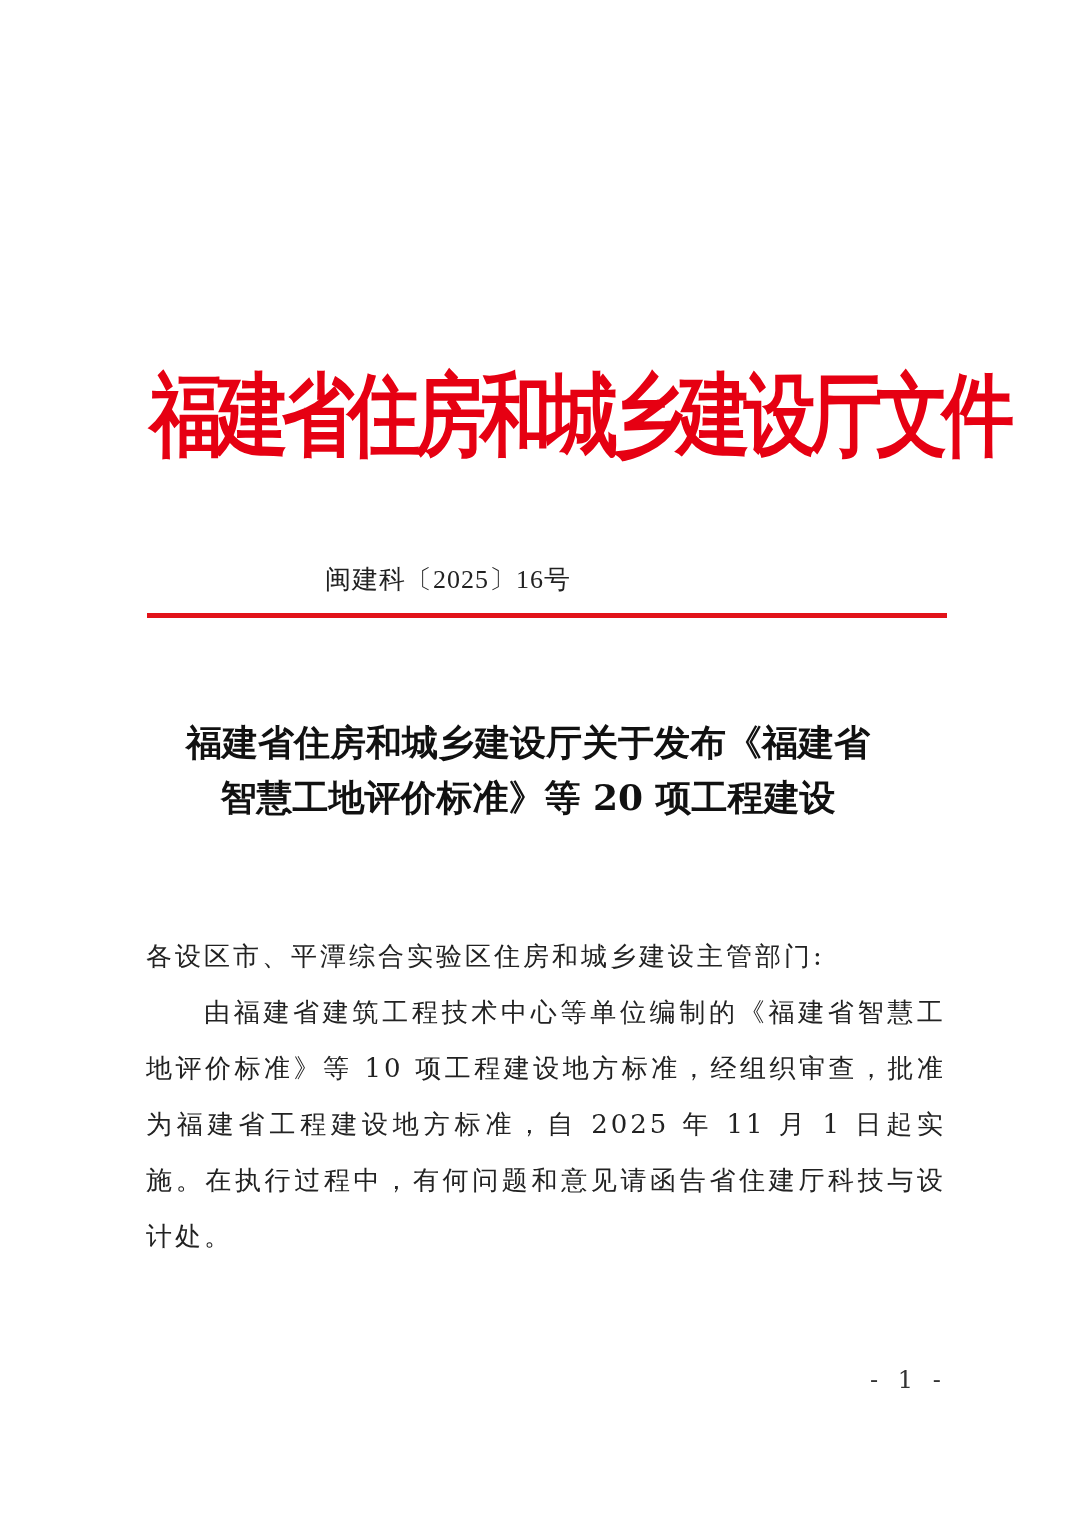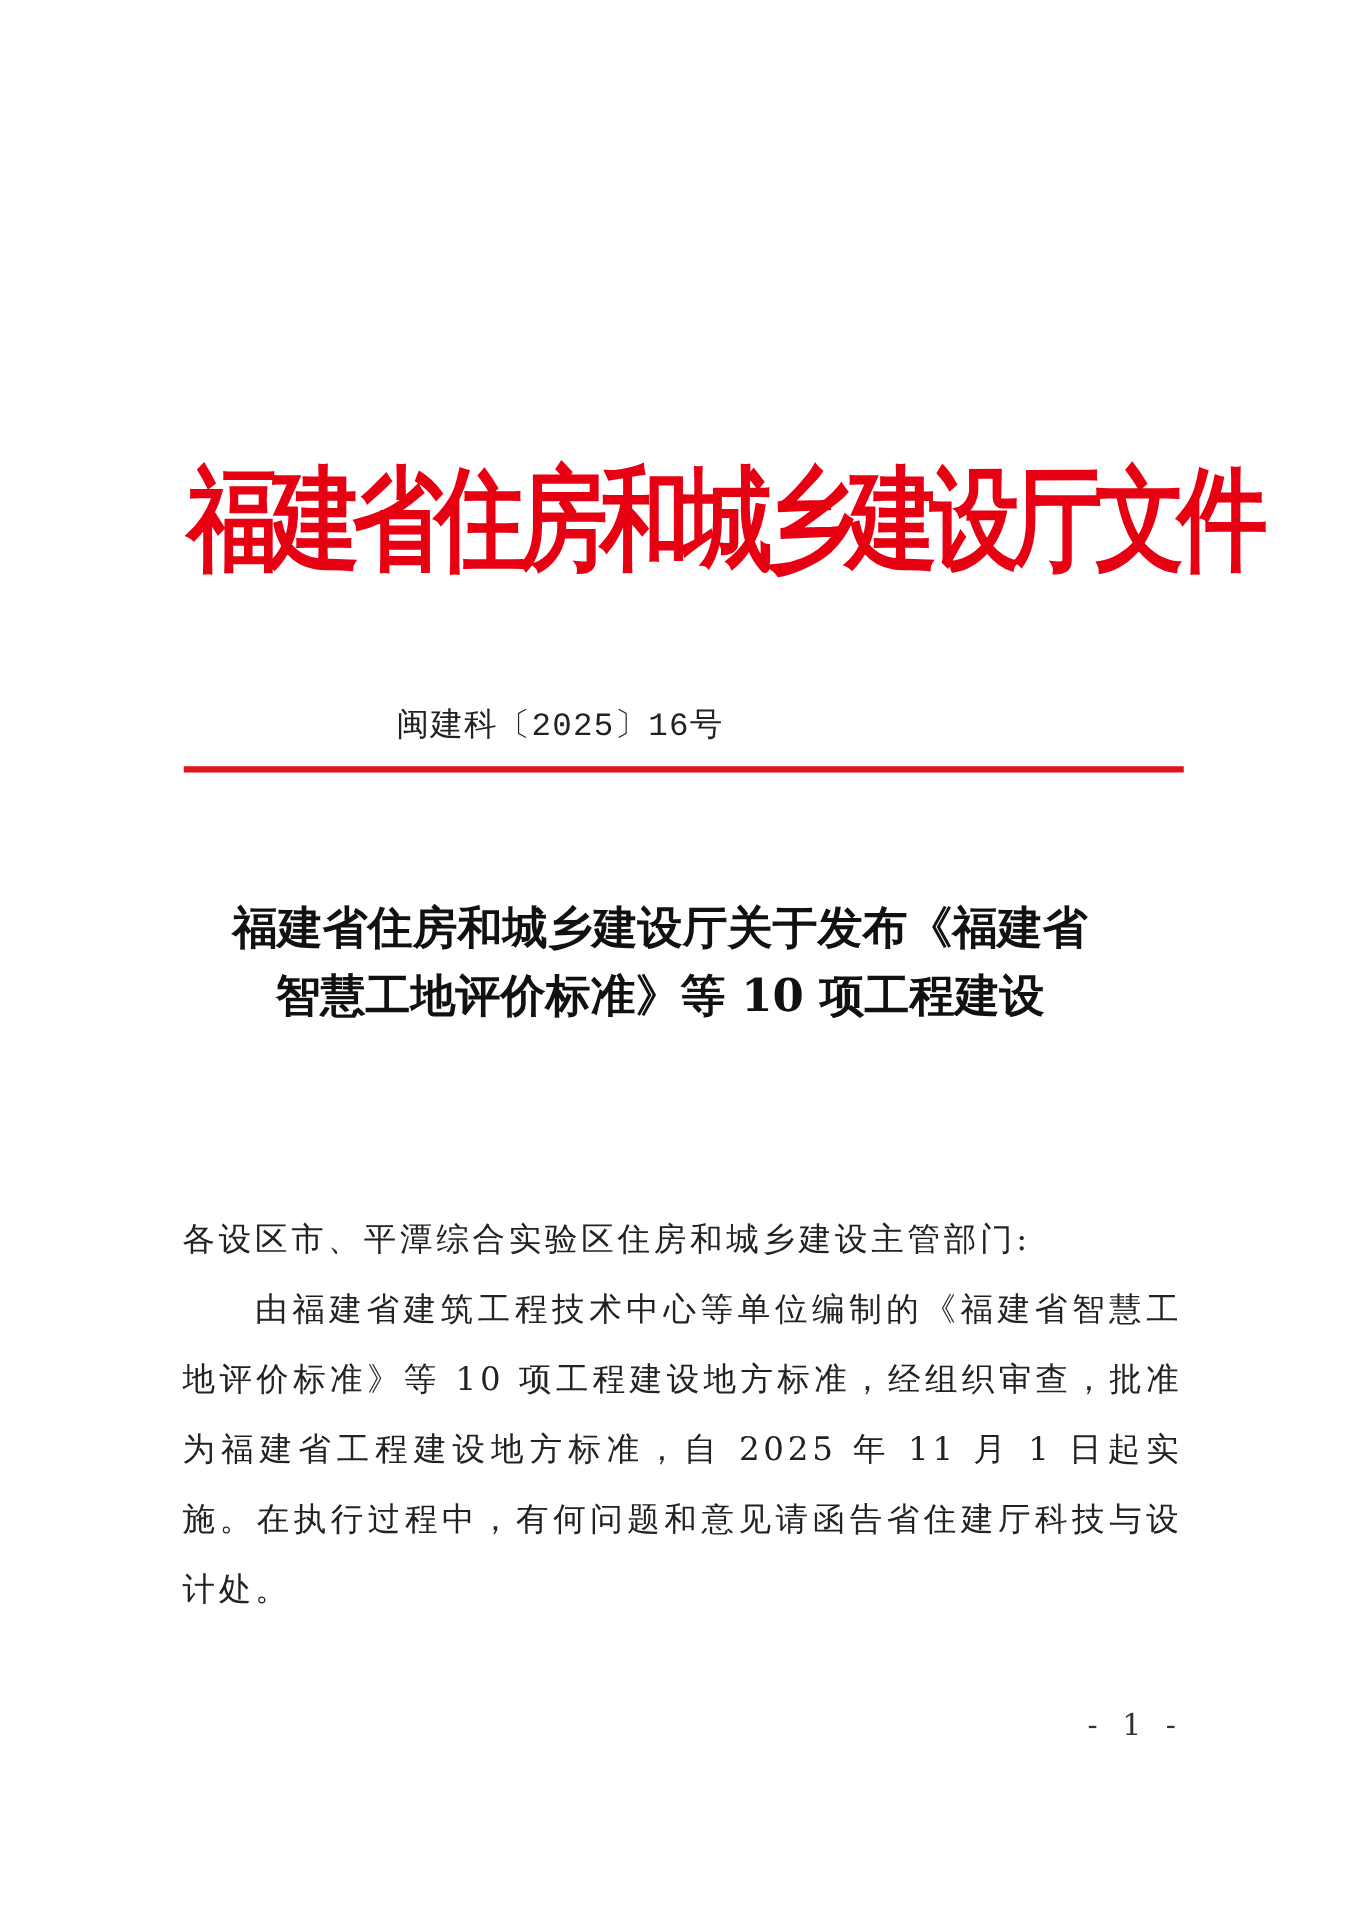--- a/index.html
+++ b/index.html
@@ -37,21 +37,21 @@
       transform: scaleY(1.25);
       transform-origin: center;
       white-space: nowrap;
     }
     .doc-number {
       position: absolute;
       left: 0;
       width: 896px;
       top: 562px;
       text-align: center;
-      font-family: Liberation Mono, monospace;
+      font-family: Liberation Serif, serif;
       font-size: 26px;
       color: #222;
       letter-spacing: 1px;
     }
     .red-rule {
       position: absolute;
       left: 147px;
       top: 613px;
       width: 800px;
       height: 5px;
@@ -67,21 +67,21 @@
       font-size: 36px;
       font-weight: bold;
       color: #111;
       line-height: 55px;
     }
     .title div { white-space: nowrap; }
     .body-text {
       position: absolute;
       left: 146px;
       width: 800px;
-      top: 964px;
+      top: 928px;
       font-family: "DejaVu Serif", serif;
       font-size: 26px;
       color: #222;
       line-height: 56px;
       letter-spacing: 3px;
     }
     .body-text p {
       margin: 0;
       text-align: justify;
     }
@@ -102,21 +102,21 @@
 <div class="page">
 
   <div class="masthead">福建省住房和城乡建设厅文件</div>
 
   <div class="doc-number">闽建科〔2025〕16号</div>
 
   <div class="red-rule"></div>
 
   <div class="title">
     <div>福建省住房和城乡建设厅关于发布《福建省</div>
-    <div>智慧工地评价标准》等 10 项工程建设</div>
+    <div>智慧工地评价标准》等 20 项工程建设</div>
   </div>
 
   <div class="body-text">
     <p>各设区市、平潭综合实验区住房和城乡建设主管部门:</p>
     <p class="indent">由福建省建筑工程技术中心等单位编制的《福建省智慧工地评价标准》等 10 项工程建设地方标准，经组织审查，批准为福建省工程建设地方标准，自 2025 年 11 月 1 日起实施。在执行过程中，有何问题和意见请函告省住建厅科技与设计处。</p>
   </div>
 
   <div class="page-number">- 1 -</div>
 
 </div>

